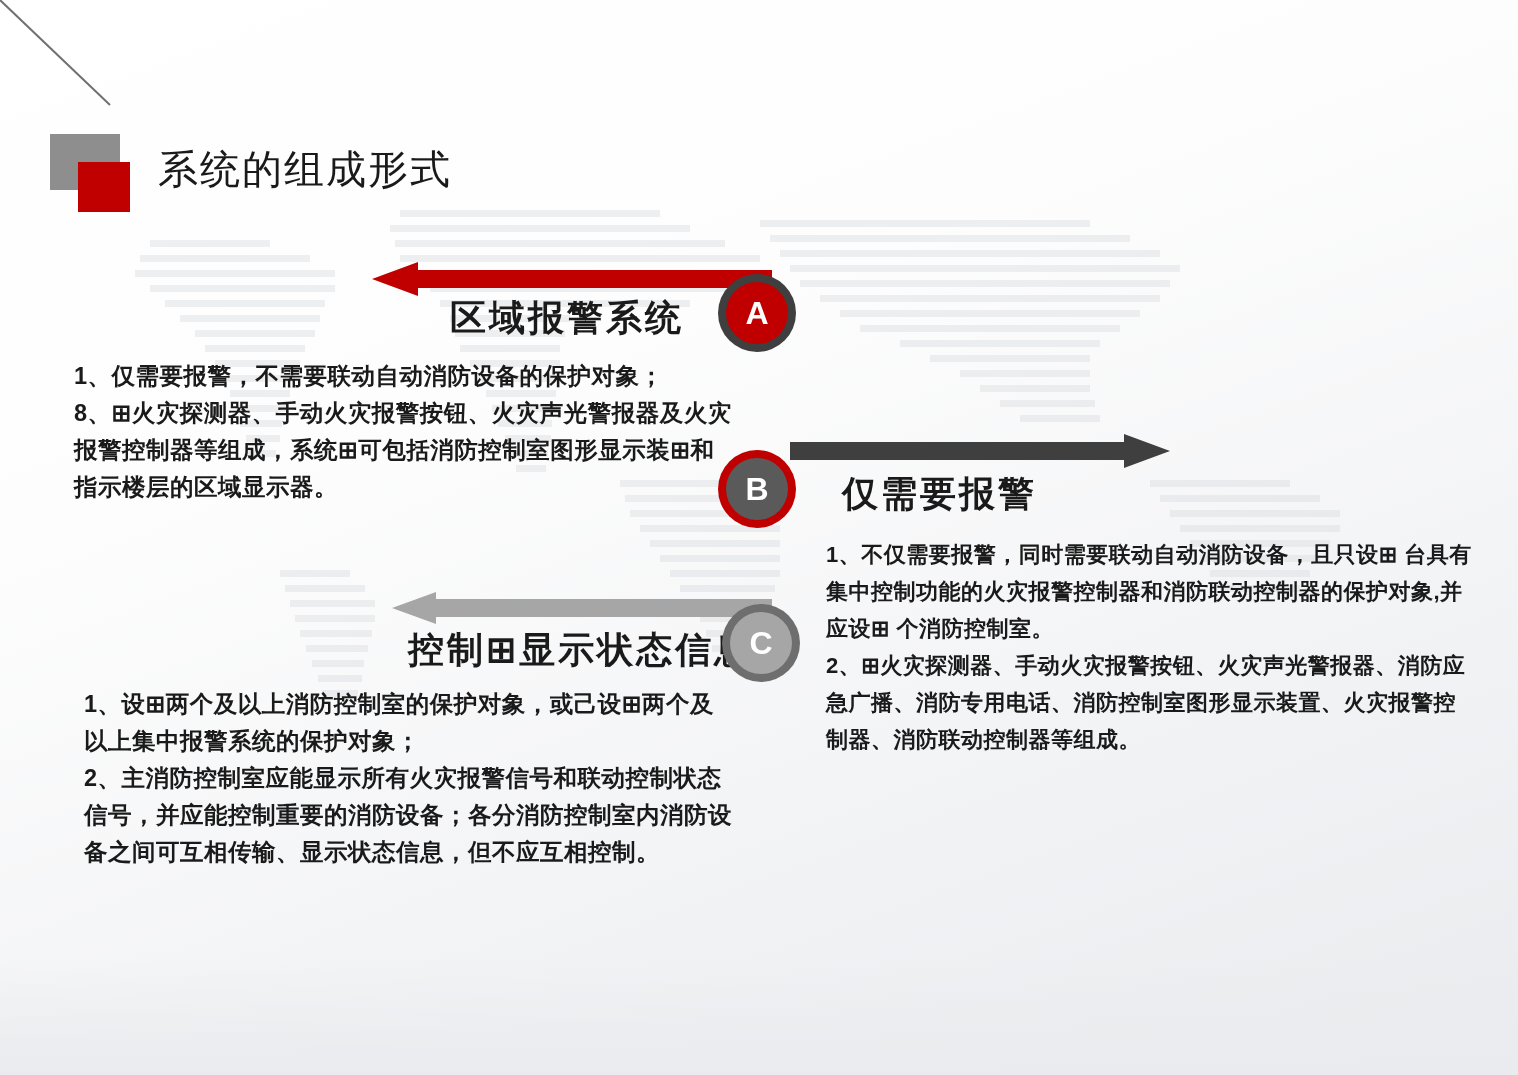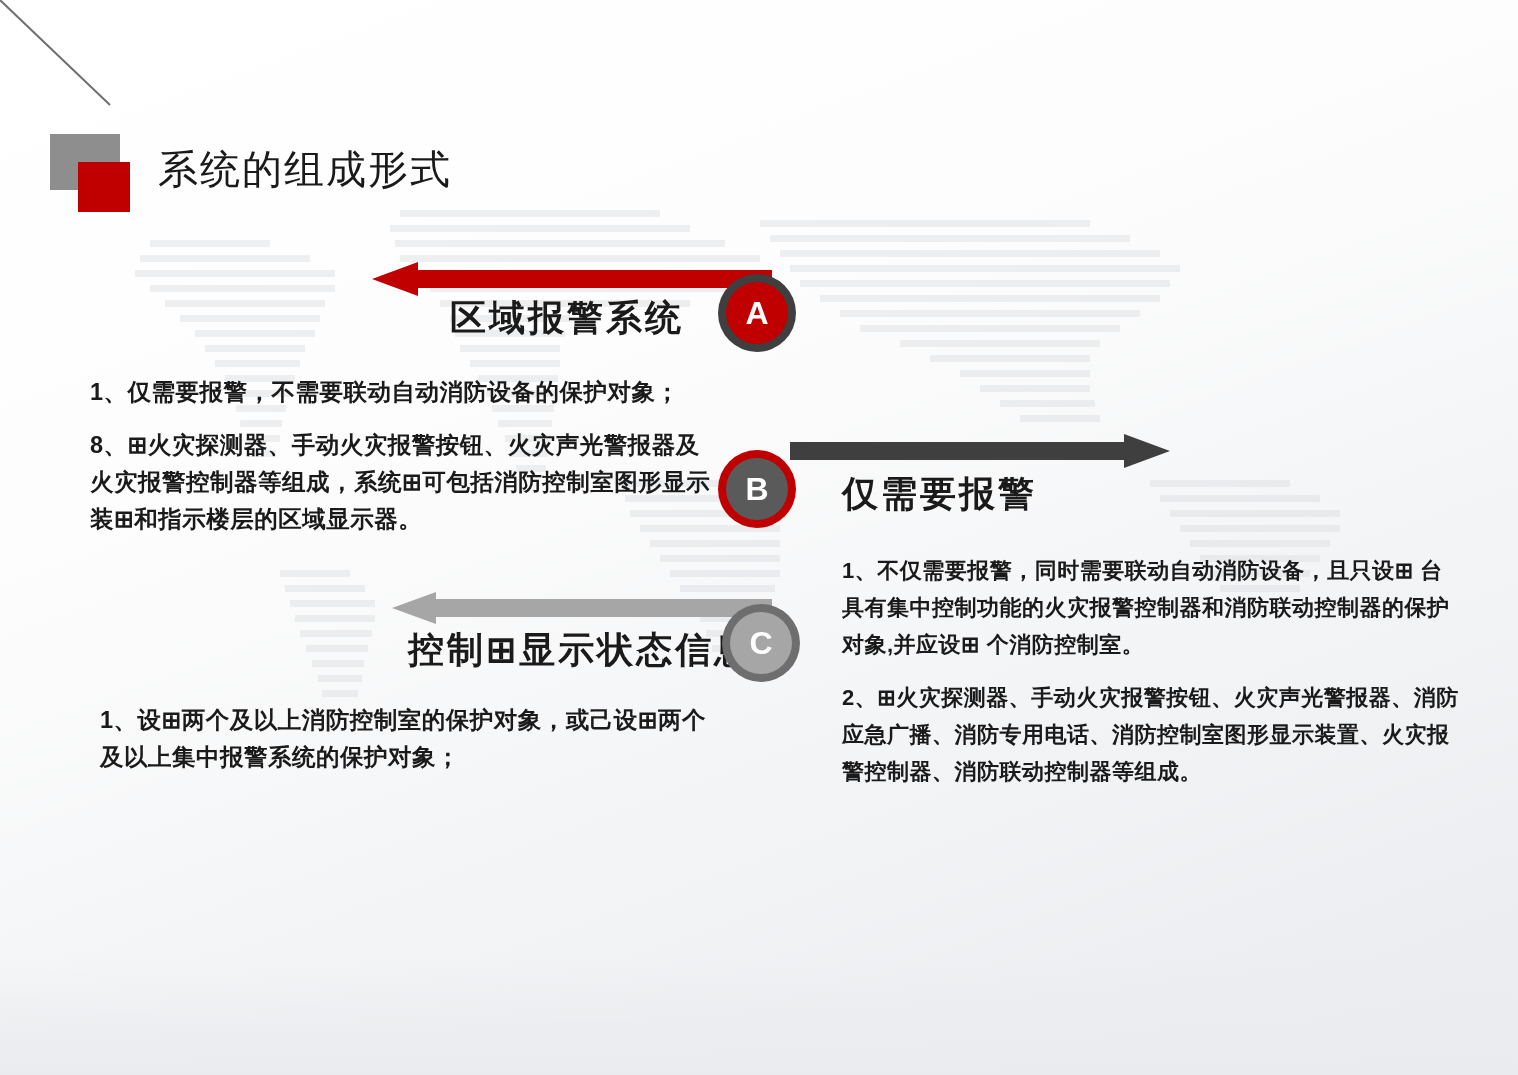--- a/index.html
+++ b/index.html
@@ -178,21 +178,21 @@
     left: 84px;
     top: 686px;
     width: 650px;
     font-size: 23.5px;
     font-weight: bold;
     line-height: 37px;
     color: #1a1a1a;
     letter-spacing: 0.5px;
   }
 
-  .para { margin: 16px; }
+  .para { margin: 0; }
   .bottom-fade {
     position: absolute;
     left: 0;
     bottom: 0;
     width: 1518px;
     height: 120px;
     background: linear-gradient(180deg, rgba(233,235,238,0) 0%, #e9ebee 100%);
     pointer-events: none;
   }
 </style>
@@ -313,16 +313,17 @@
   </div>
 
   <svg class="arrow-c" viewBox="0 0 380 32">
     <polygon points="0,16 44,0 44,32" fill="#A6A6A6"></polygon>
     <rect x="42" y="7" width="338" height="18" fill="#A6A6A6"></rect>
   </svg>
   <div class="label-c">控制⊞显示状态信息</div>
   <div class="badge badge-c">C</div>
   <div class="body-c">
     <p class="para">1、设⊞两个及以上消防控制室的保护对象，或己设⊞两个及以上集中报警系统的保护对象；</p>
+    <p class="para">2、主消防控制室应能显示所有火灾报警信号和联动控制状态信号，并应能控制重要的消防设备；各分消防控制室内消防设备之间可互相传输、显示状态信息，但不应互相控制。</p>
   </div>
 
   <div class="bottom-fade"></div>
 </div>
 
 </body></html>

